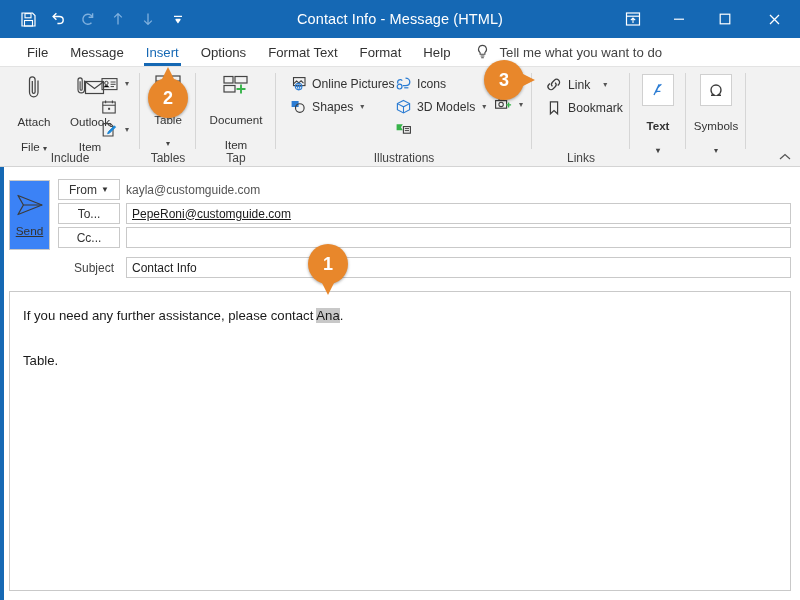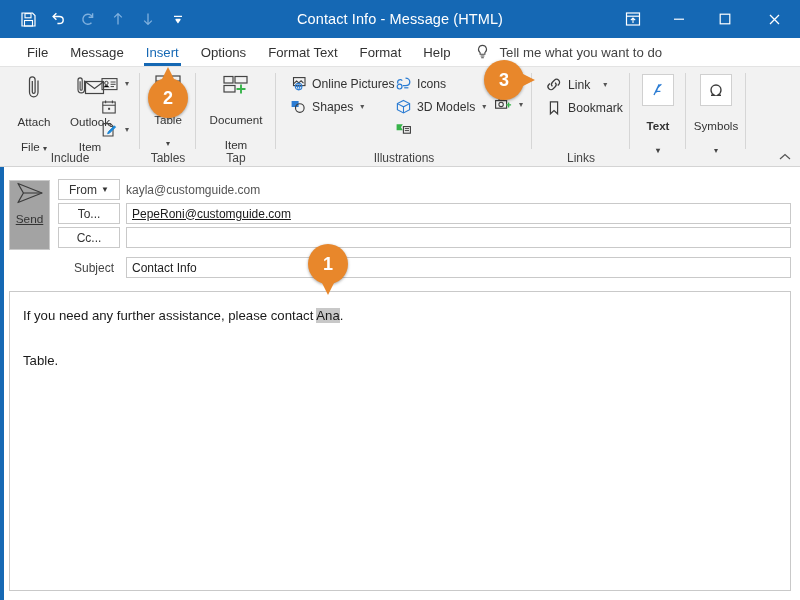--- a/index.html
+++ b/index.html
@@ -86,22 +86,22 @@
   }
   .collapse-ribbon { position:absolute; right:8px; bottom:2px; font-size:11px; color:#555; }
 
   
   .msgarea { position:absolute; left:0; top:166px; width:800px; height:434px; background:#fff;
              border-top:1px solid #d4d4d4; }
   .leftbar { position:absolute; left:0; top:0; width:4px; height:434px; background:#1568b4; }
 
   .sendbtn {
     position:absolute; left:9px; top:13px; width:41px; height:70px;
-    border:1px solid #c9c9c9; background:#a3a3a3;
-    display:flex; flex-direction:column; align-items:center; justify-content:flex-start;
+    border:1px solid #c9c9c9; background:#3b82f6;
+    display:flex; flex-direction:column; align-items:center; justify-content:center;
     font-size:11.8px; color:#333;text-decoration:underline;
   }
   .sendbtn .lb { margin-top:4px; }
 
   .fieldrow { position:absolute; left:58px; display:flex; align-items:center; }
   .fbtn {
     width:62px; height:21px; border:1px solid #c9c9c9; background:#fff;
     display:flex; align-items:center; justify-content:center; gap:4px;
     font-size:12px; color:#333;
   }

